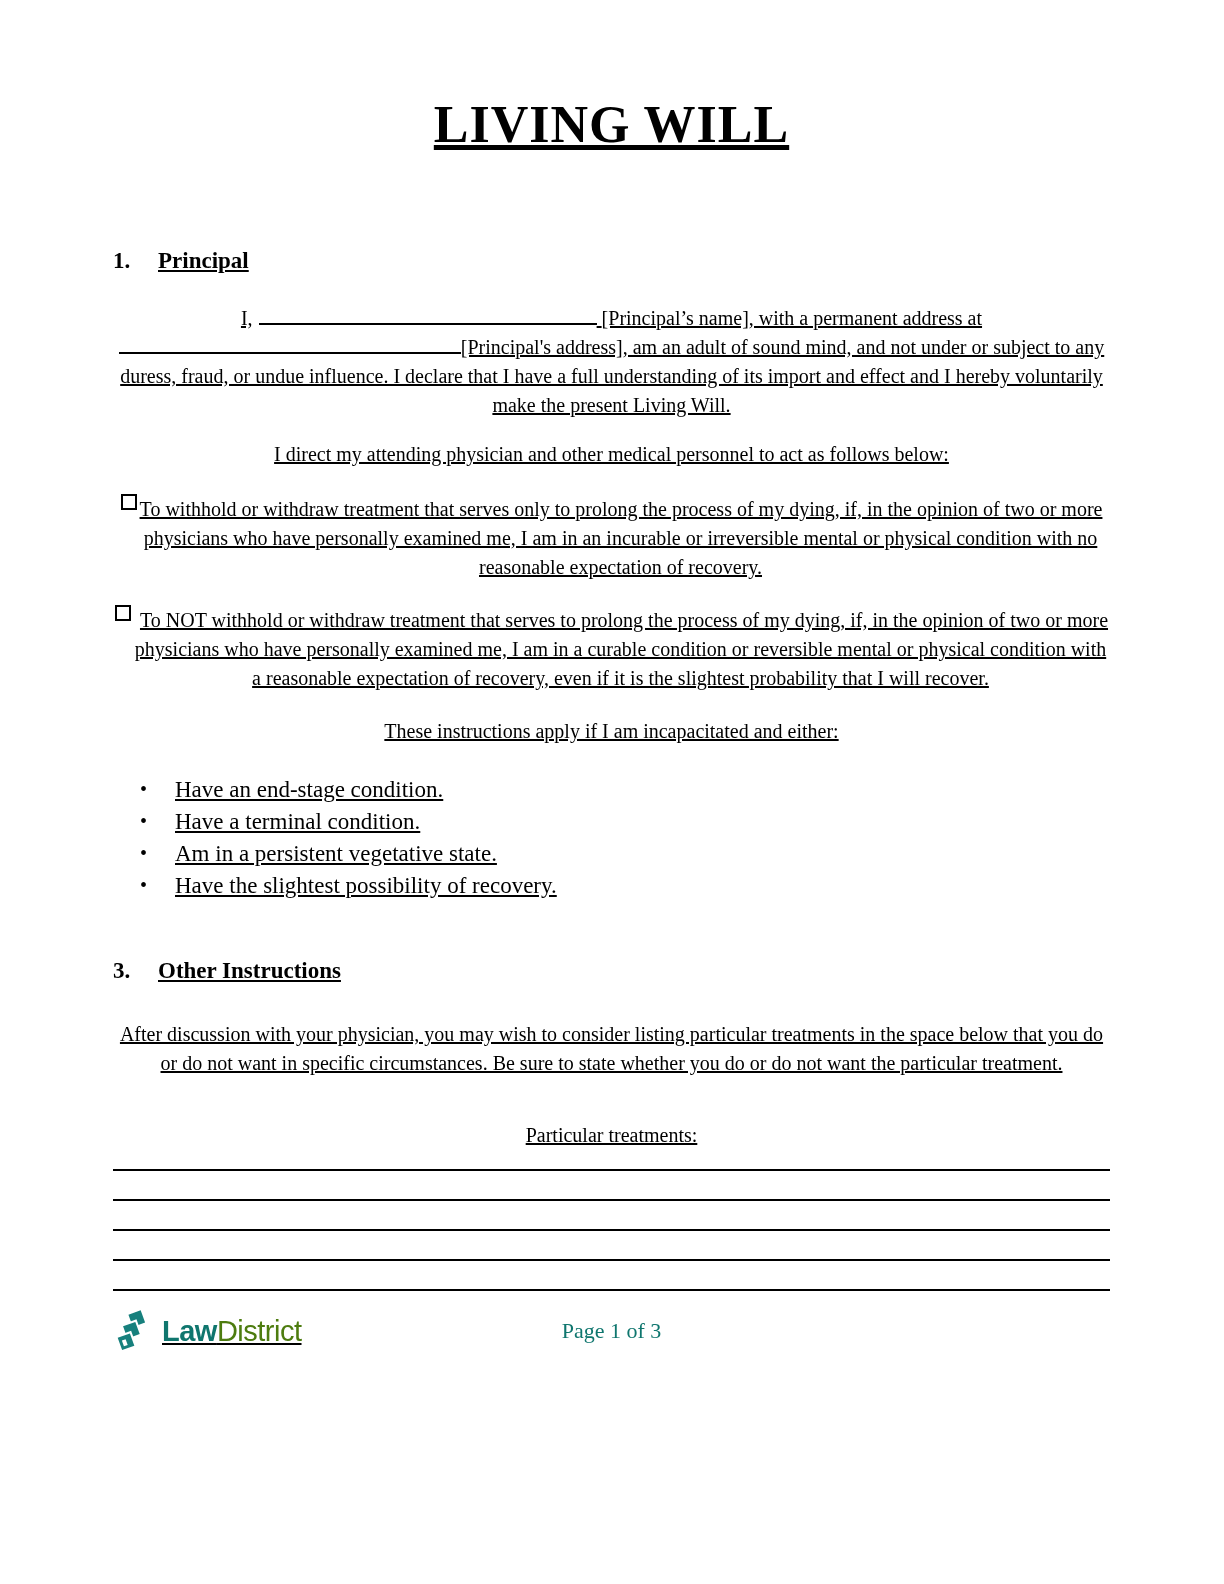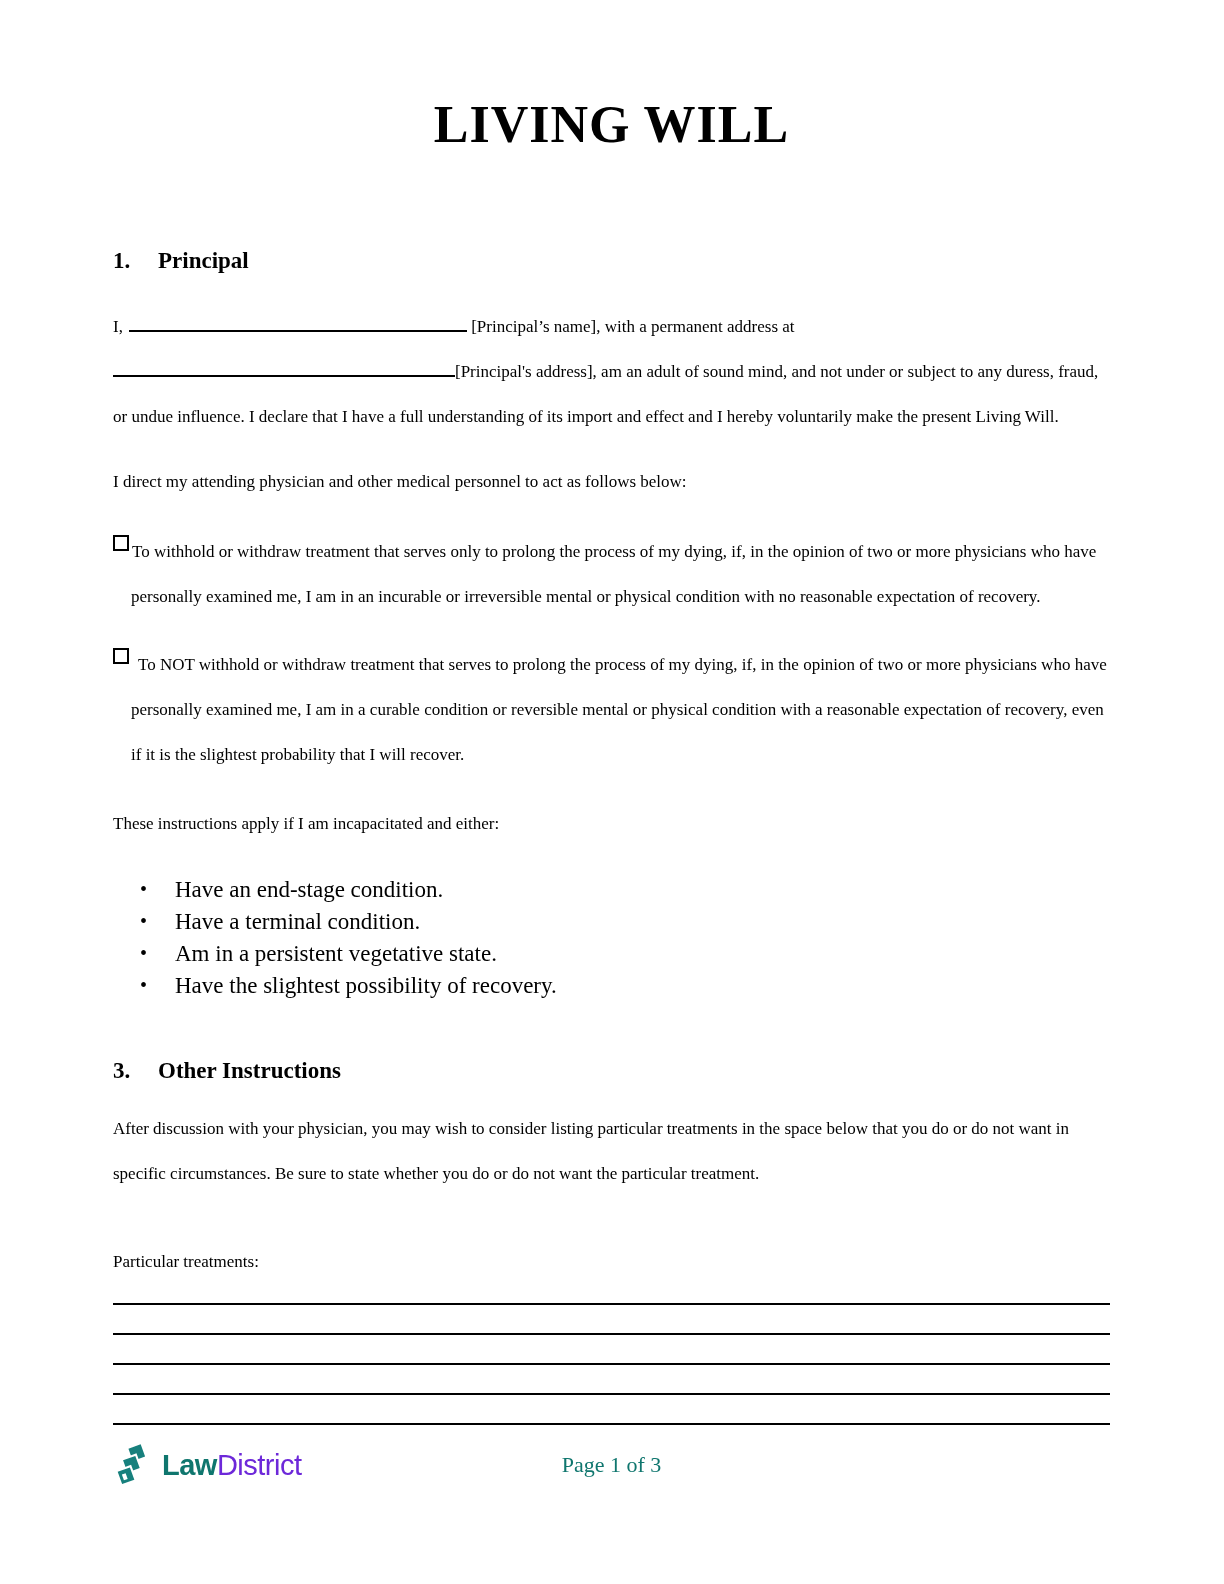--- a/index.html
+++ b/index.html
@@ -5,20 +5,21 @@
   * { margin: 0; padding: 0; box-sizing: content-box; }
   html, body { background: #ffffff; }
   .page {
     position: relative;
     width: 1224px;
     height: 1584px;
     background: #ffffff;
     font-family: "Liberation Serif", serif;
     color: #000000;
     overflow: hidden;
+    text-decoration: underline;
   }
   .content { padding: 0 114px 0 113px; }
 
   .doc-title {
     margin-top: 95px;
     text-align: center;
     font-size: 52px;
     font-weight: 700;
     line-height: 60px;
     letter-spacing: 1px;
@@ -27,21 +28,21 @@
   .sec-heading {
     font-size: 23px;
     font-weight: 700;
     line-height: 36px;
   }
   .sec-num { display: inline-block; width: 45px; }
   .h-principal   { margin-top: 88px; }
   .h-application { margin-top: 51px; }
   .h-other       { margin-top: 51px; }
 
-  .body-text { font-size: 17px; line-height: 45px; }
+  .body-text { font-size: 20px; line-height: 29px; text-align: center; }
 
   .para-principal { margin-top: 25px; }
   .blank {
     display: inline-block;
     border-bottom: 2px solid #000;
     height: 4px;
   }
   .blank-name    { width: 338px; margin-left: 6px; }
   .blank-address { width: 342px; }
 
@@ -71,21 +72,21 @@
     line-height: 32px;
   }
   .cond-list li::before {
     content: "\2022";
     position: absolute;
     left: 27px;
     top: -1px;
     font-size: 20px;
   }
 
-  .para-other { margin-top: 17px; }
+  .para-other { margin-top: 31px; }
   .para-treatments { margin-top: 43px; }
 
   .writing-lines { margin-top: 0; }
   .write-row { border-bottom: 2px solid #000; height: 28px; }
   .write-row.first { height: 19px; }
 
   .footer {
     position: relative;
     margin-top: 17px;
     height: 46px;
@@ -97,21 +98,21 @@
     align-items: center;
     gap: 7px;
   }
   .logo-text {
     font-family: "Liberation Sans", sans-serif;
     font-size: 29px;
     letter-spacing: -0.5px;
     white-space: nowrap;
   }
   .logo-law { font-weight: 700; color: #0f766e; }
-  .logo-district { font-weight: 400; color: #6d28d9; }
+  .logo-district { font-weight: 400; color: #4d7c0f; }
   .page-num {
     position: absolute;
     left: 50%;
     transform: translateX(-50%);
     font-size: 22px;
     color: #0f766e;
   }
 </style>
 </head>
 <body>

